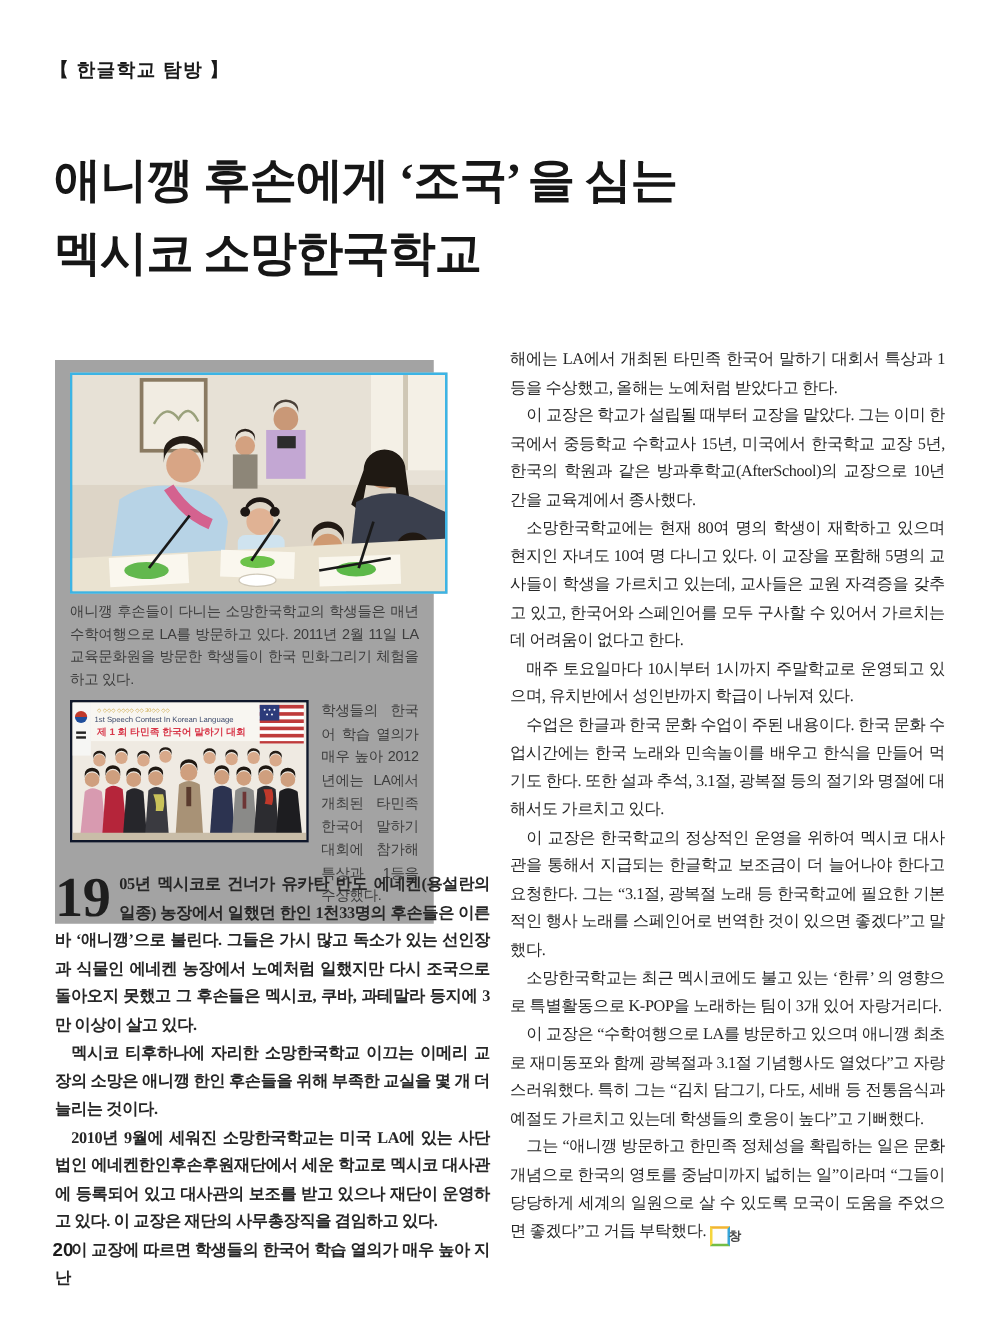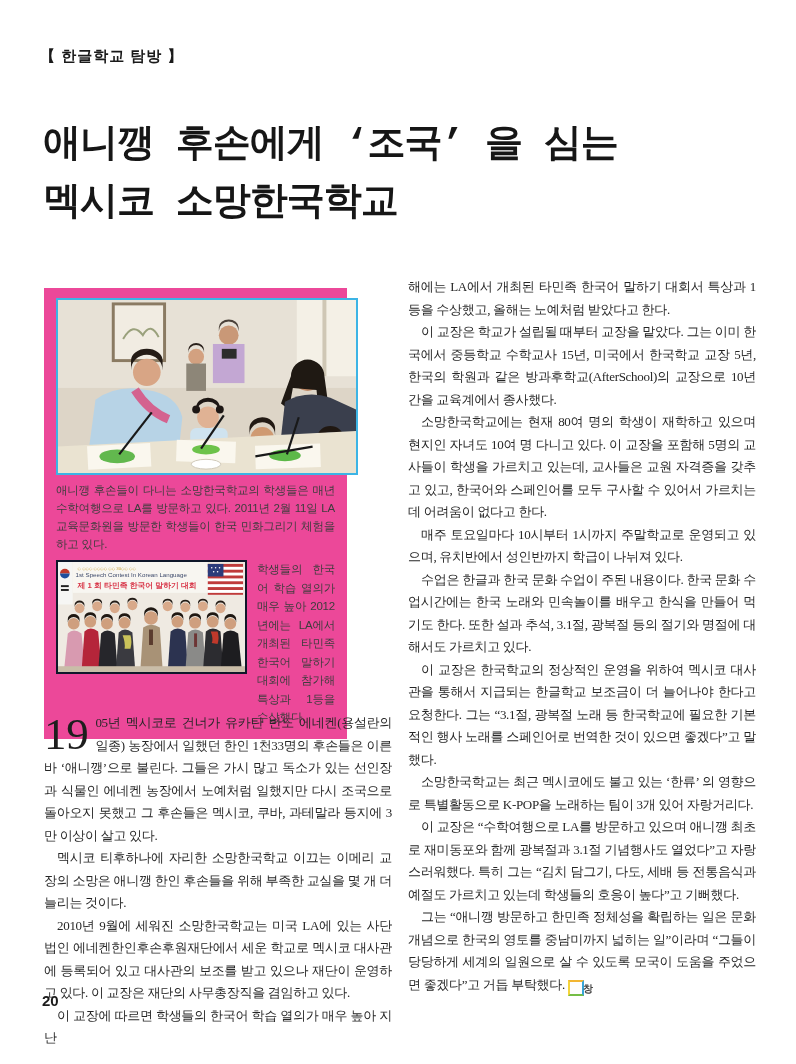--- a/index.html
+++ b/index.html
@@ -1,38 +1,38 @@
 <!DOCTYPE html>
 <html><head>
 <meta charset="utf-8">
 <style>
   html,body{margin:0;padding:0;background:#9a9a9a;}
   .page{position:relative;width:796px;height:1064px;background:#ffffff;margin:0 auto;overflow:hidden;
         font-family:"Liberation Serif","DejaVu Serif",serif;color:#222;}
   .kicker{position:absolute;left:40px;top:47px;font-family:"Liberation Sans","DejaVu Sans",sans-serif;
           font-weight:700;font-size:15px;color:#1a1a1a;letter-spacing:1px;}
   .title{position:absolute;left:43px;top:116px;margin:0;font-weight:700;font-size:38px;line-height:58px;
-         color:#161616;letter-spacing:-1px;font-family:Liberation Mono, monospace;}
-  .photo-box{position:absolute;left:44px;top:288px;width:303px;background:#ec4899;box-sizing:border-box;
+         color:#161616;letter-spacing:-1px;font-family:Liberation Serif, serif;}
+  .photo-box{position:absolute;left:44px;top:288px;width:303px;background:#a3a3a3;box-sizing:border-box;
              padding:10px 12px 12px 12px;}
   figure{margin:0;padding:0;}
   .photo1{width:302px;height:177px;box-sizing:border-box;border:2px solid #3cb4e5;background:#ddd5c7;}
   .photo1 svg{display:block;width:100%;height:100%;}
   .cap1{margin-top:6px;font-family:"Liberation Sans","DejaVu Sans",sans-serif;font-size:11.5px;
         line-height:18px;color:#3d3d3d;text-align:justify;letter-spacing:-0.2px;}
   .photo2row{display:flex;margin-top:7px;}
   .photo2{width:191px;height:114px;box-sizing:border-box;border:2px solid #0f172a;background:#efeae2;flex:none;}
   .photo2 svg{display:block;width:100%;height:100%;}
   .cap2{width:112px;margin-left:10px;font-family:"Liberation Sans","DejaVu Sans",sans-serif;
         font-size:11.5px;line-height:18.5px;color:#3d3d3d;text-align:justify;letter-spacing:-0.2px;}
   .col{position:absolute;width:348px;font-size:13px;line-height:22.5px;text-align:justify;
        letter-spacing:-0.3px;color:#262626;}
   .col p{margin:0;}
   .col p.indent{text-indent:1em;}
-  .col-left{left:44px;top:712px;}
+  .col-left{left:44px;top:696px;font-weight:bold;}
   .col-right{left:408px;top:276px;}
   .dropcap{float:left;font-size:45px;line-height:37px;padding:4px 7px 0 0;color:#1e1e1e;
            font-family:"Liberation Serif","DejaVu Serif",serif;}
   .endmark{display:inline-block;box-sizing:border-box;width:16px;height:16px;margin-left:3px;
            vertical-align:-3px;background:#fdfdfd;text-align:center;
            font-family:"Liberation Sans","DejaVu Sans",sans-serif;font-weight:700;font-size:10px;line-height:13px;color:#444;
            border-top:2px solid #f2b531;border-left:2px solid #f5d53c;border-right:2px solid #38a5d8;border-bottom:2px solid #74bd45;}
   .pageno{position:absolute;left:42px;top:992px;font-family:"Liberation Sans","DejaVu Sans",sans-serif;
           font-weight:700;font-size:15px;color:#1c1c1c;}
 </style>

